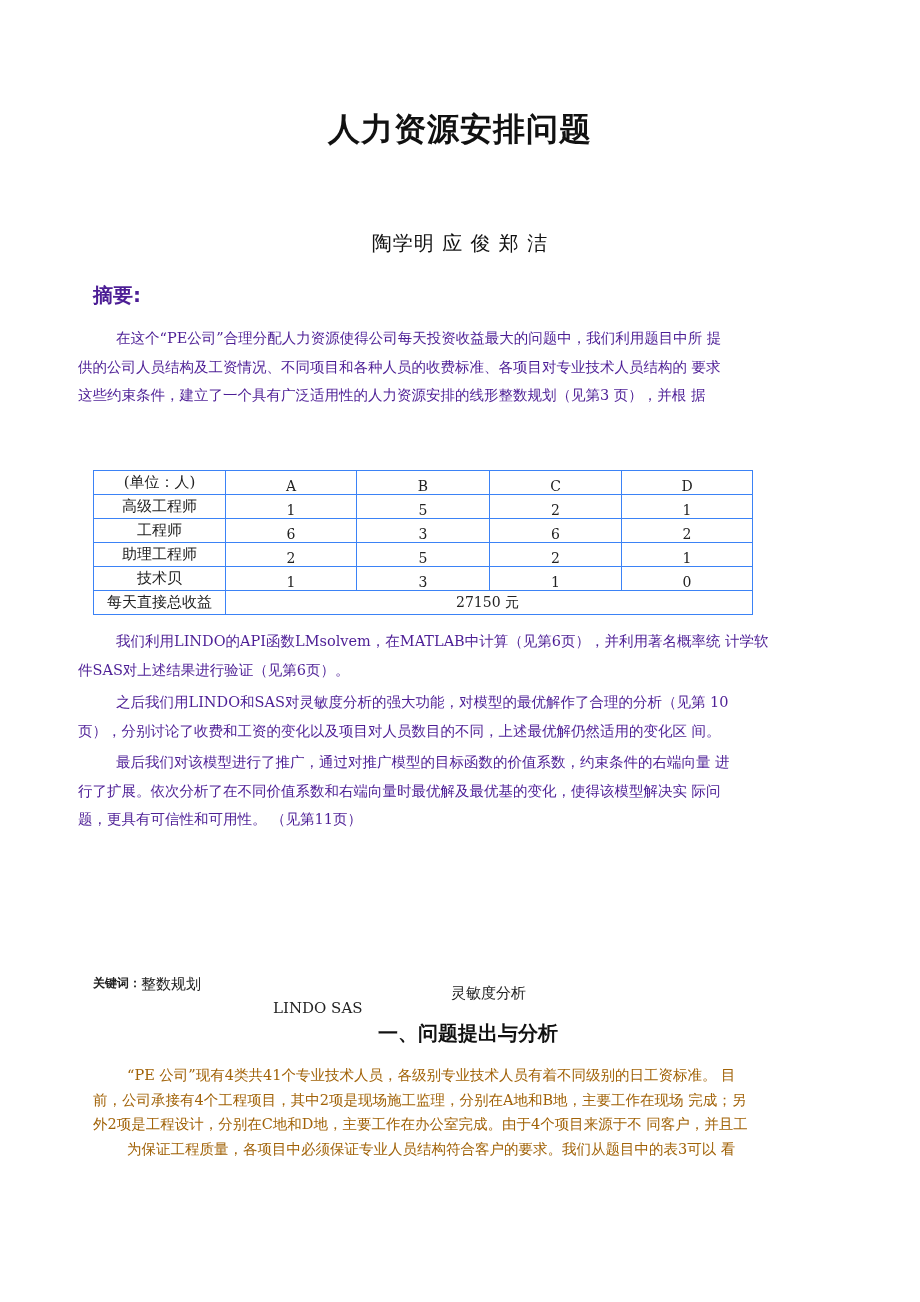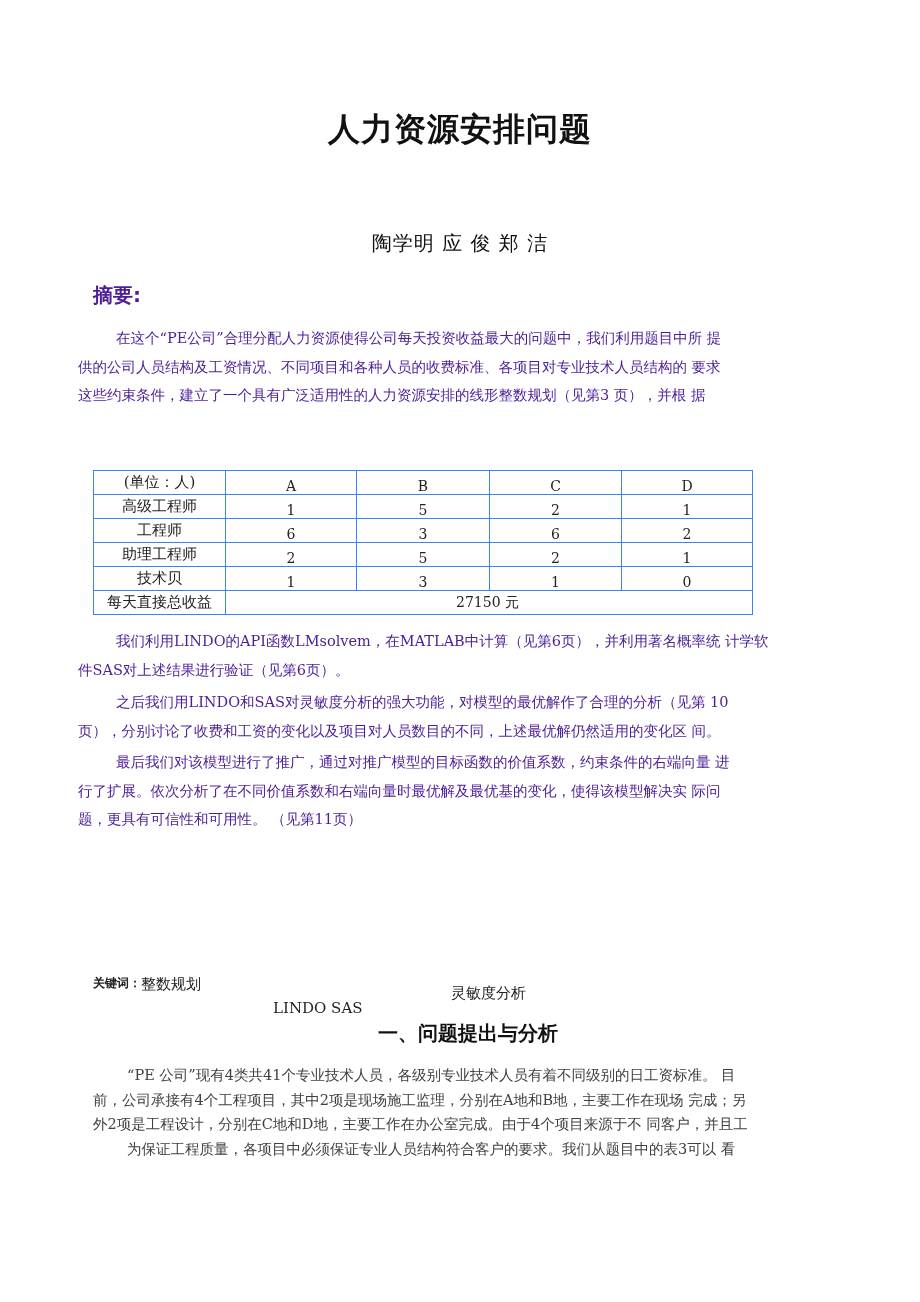--- a/index.html
+++ b/index.html
@@ -21,21 +21,21 @@
   table.result td { border: 1px solid #3b82f6; height: 23px; padding: 0; text-align: center; vertical-align: bottom; }
   table.result td.rowlabel { vertical-align: middle; font-size: 15px; }
   col.c0 { width: 132px; } col.c1 { width: 131px; } col.c2 { width: 133px; } col.c3 { width: 132px; } col.c4 { width: 131px; }
   .keywords { position: absolute; left: 93px; top: 975px; font-size: 15px; color: #222; white-space: nowrap; }
   .kw-label { font-family: "DejaVu Sans", sans-serif; font-size: 12px; font-weight: bold; vertical-align: top; }
   .kw1 { display: inline-block; }
   .kw2 { position: absolute; left: 180px; top: 0; margin-top: 24px; }
   .kw3 { position: absolute; left: 358px; top: 9px; font-family: Liberation Serif, serif; }
   .section-heading { position: absolute; left: 8px; width: 920px; top: 1020px; text-align: center;
                      font-family: "DejaVu Sans", sans-serif; font-weight: bold; font-size: 20px; color: #111; }
-  .body2 { position: absolute; left: 93px; width: 745px; top: 1063px; font-size: 14.5px; line-height: 24.5px; color: #404040; }
+  .body2 { position: absolute; left: 93px; width: 745px; top: 1063px; font-size: 14.5px; line-height: 24.5px; color: #a16207; }
   .body2 .line { display: block; white-space: nowrap; }
   .indent2 { padding-left: 34px; }
 </style>
 </head>
 <body>
 
 <div class="page">
 
   <div class="title">人力资源安排问题</div>
   <div class="authors">陶学明 应 俊 郑 洁</div>

